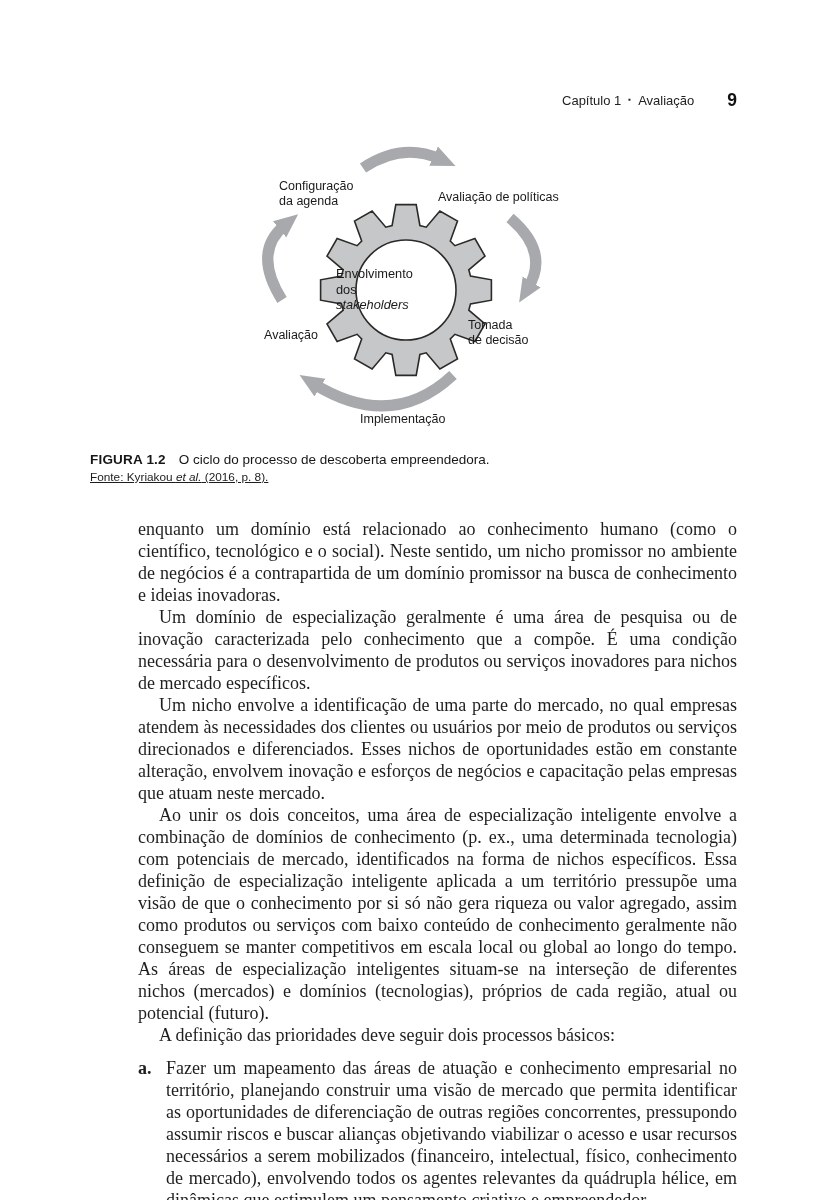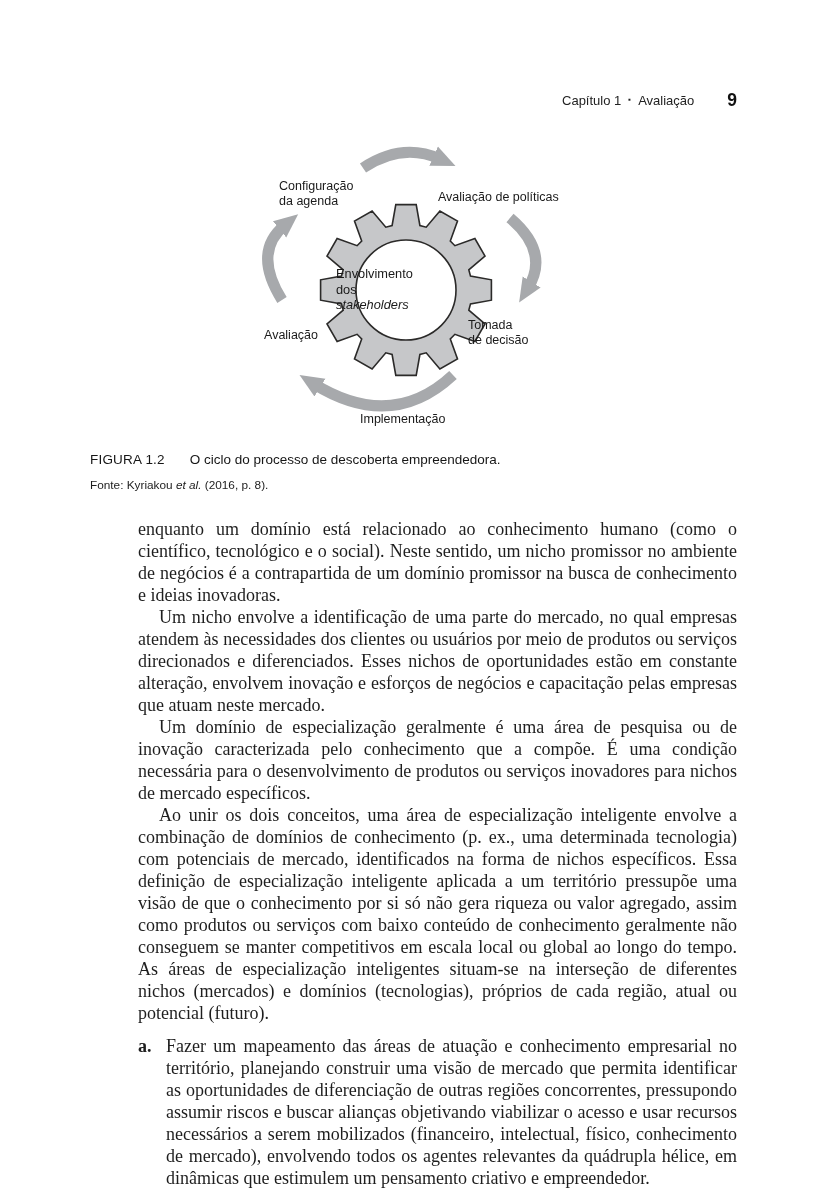--- a/index.html
+++ b/index.html
@@ -33,22 +33,22 @@
     position:absolute; left:86px; top:126px; width:140px; text-align:left;
     font-family:"Liberation Sans", sans-serif; font-size:12.8px; line-height:15.5px; color:#1a1a1a;
   }
   .fig-center-text .it { font-style:italic; }
 
   .fig-caption {
     position:absolute; left:90px; top:452px; width:640px;
     font-family:"Liberation Sans", sans-serif; color:#161616;
   }
   .fig-caption .cap-line { font-size:13.5px; }
-  .fig-caption .cap-label { font-weight:normal; margin-right:25px; letter-spacing:.2px; }
-  .fig-caption .cap-source { font-size:11.8px; margin-top:11px; color:#1d1d1d; }
+  .fig-caption .cap-label { font-weight:bold; margin-right:13px; letter-spacing:.2px; }
+  .fig-caption .cap-source { font-size:11.8px; margin-top:3px; color:#1d1d1d;text-decoration:underline; }
   .fig-caption .cap-source .it { font-style:italic; }
 
   
   .body-text {
     position:absolute; left:138px; top:518px; width:599px;
     font-size:18px; line-height:22px; text-align:justify; color:#1e1e1e;
     hyphens:auto; -webkit-hyphens:auto;
   }
   .body-text p { text-indent:21px; }
   .body-text p.noindent { text-indent:0; }
@@ -100,20 +100,21 @@
   <div class="cap-line">
     <span class="cap-label">FIGURA 1.2</span><span>O ciclo do processo de descoberta empreendedora.</span>
   </div>
   <div class="cap-source">
     <span>Fonte: Kyriakou </span><span class="it">et al.</span><span> (2016, p. 8).</span>
   </div>
 </div>
 
 <div class="body-text">
   <p class="noindent">enquanto um domínio está relacionado ao conhecimento humano (como o científico, tecnológico e o social). Neste sentido, um nicho promissor no ambiente de negócios é a contrapartida de um domínio promissor na busca de conhecimento e ideias inovadoras.</p>
+  <p>Um domínio de especialização geralmente é uma área de pesquisa ou de inovação caracterizada pelo conhecimento que a compõe. É uma condição necessária para o desenvolvimento de produtos ou serviços inovadores para nichos de mercado específicos.</p>
   <p>Um nicho envolve a identificação de uma parte do mercado, no qual empresas atendem às necessidades dos clientes ou usuários por meio de produtos ou serviços direcionados e diferenciados. Esses nichos de oportunidades estão em constante alteração, envolvem inovação e esforços de negócios e capacitação pelas empresas que atuam neste mercado.</p>
-  <p>Um domínio de especialização geralmente é uma área de pesquisa ou de inovação caracterizada pelo conhecimento que a compõe. É uma condição necessária para o desenvolvimento de produtos ou serviços inovadores para nichos de mercado específicos.</p>
   <p>Ao unir os dois conceitos, uma área de especialização inteligente envolve a combinação de domínios de conhecimento (p. ex., uma determinada tecnologia) com potenciais de mercado, identificados na forma de nichos específicos. Essa definição de especialização inteligente aplicada a um território pressupõe uma visão de que o conhecimento por si só não gera riqueza ou valor agregado, assim como produtos ou serviços com baixo conteúdo de conhecimento geralmente não conseguem se manter competitivos em escala local ou global ao longo do tempo. As áreas de especialização inteligentes situam-se na interseção de diferentes nichos (mercados) e domínios (tecnologias), próprios de cada região, atual ou potencial (futuro).</p>
+  <p>A definição das prioridades deve seguir dois processos básicos:</p>
   <div class="list-item">
     <span class="marker">a.</span>
     <div class="list-text">Fazer um mapeamento das áreas de atuação e conhecimento empresarial no território, planejando construir uma visão de mercado que permita identificar as oportunidades de diferenciação de outras regiões concorrentes, pressupondo assumir riscos e buscar alianças objetivando viabilizar o acesso e usar recursos necessários a serem mobilizados (financeiro, intelectual, físico, conhecimento de mercado), envolvendo todos os agentes relevantes da quádrupla hélice, em dinâmicas que estimulem um pensamento criativo e empreendedor.</div>
   </div>
 </div>
 
 </body></html>

